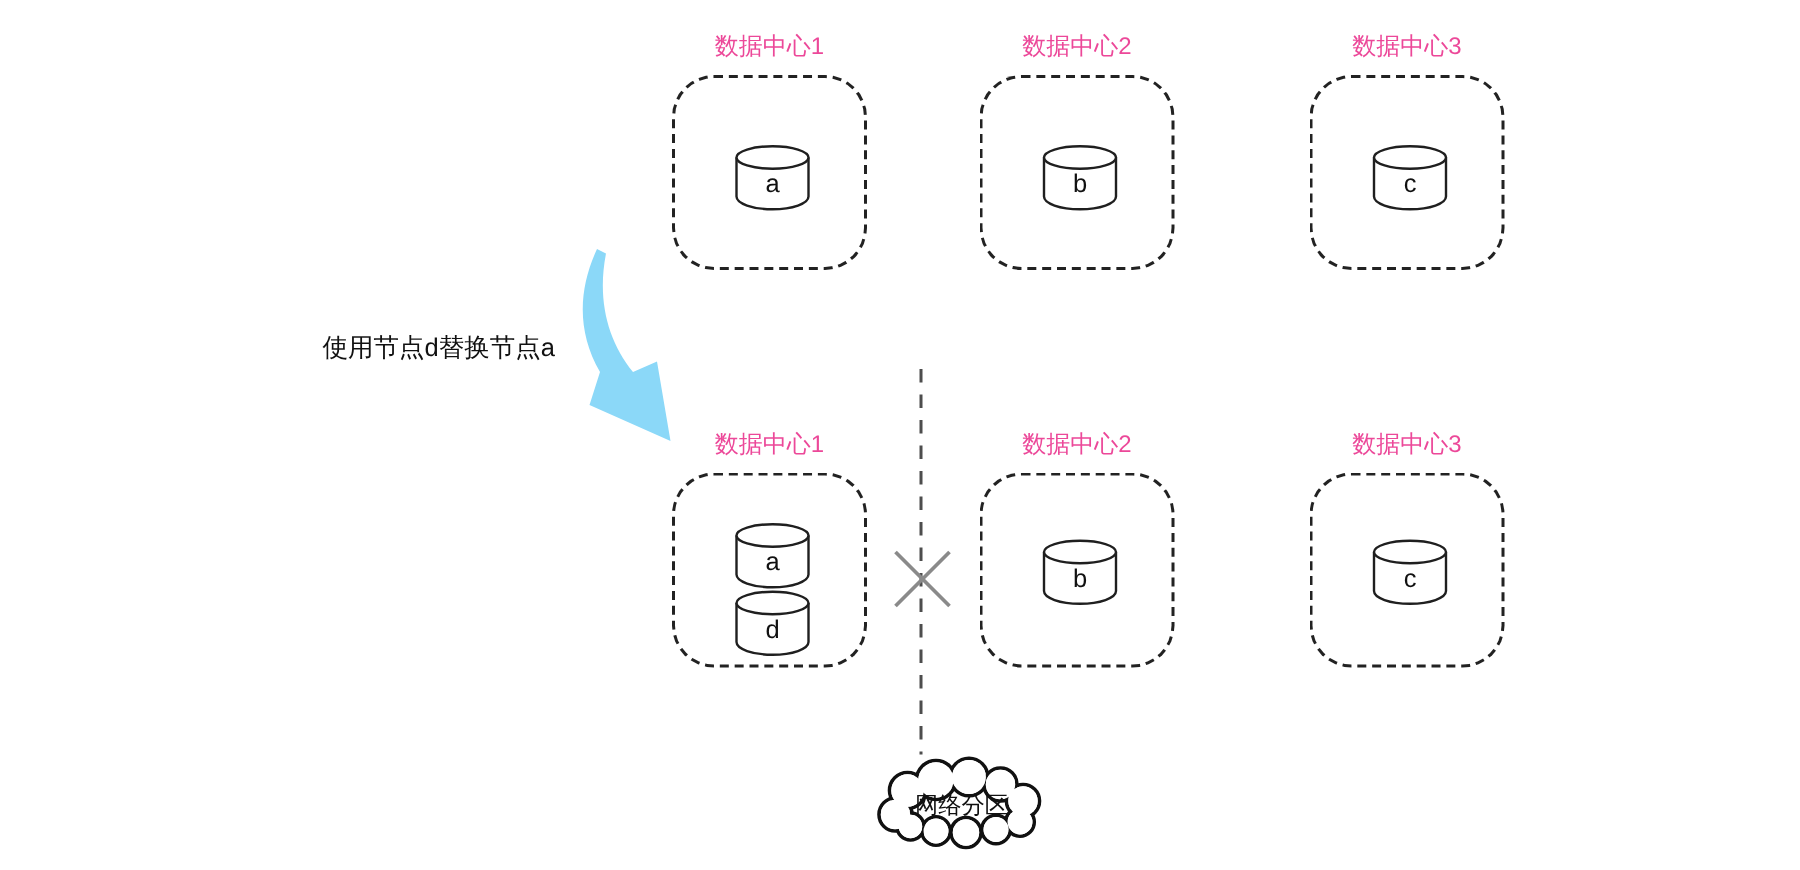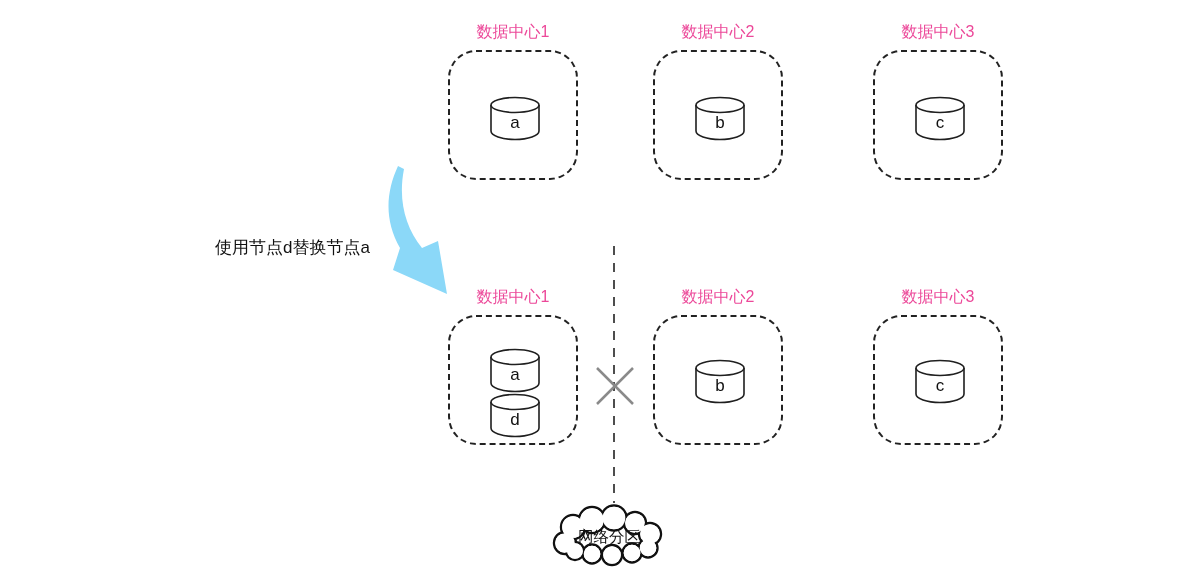--- a/index.html
+++ b/index.html
@@ -19,25 +19,25 @@
   }
   .cyl { position:absolute; width:52px; height:46px; }
   .cyl svg { position:absolute; left:0; top:0; }
   .cyl-label {
     position:absolute; left:0; top:0; width:100%; height:100%;
     display:flex; align-items:center; justify-content:center;
     padding-top:8px; box-sizing:border-box;
     font-size:17px; color:#111;
   }
   .annotation {
-    position:absolute; left:215px; top:236px;
+    position:absolute; left:215px; top:220px;
     font-size:17px; color:#111; white-space:nowrap;
   }
   .overlay { position:absolute; left:0; top:0; pointer-events:none; }
-  .cloud-wrap { position:absolute; left:548px; top:506px; width:122px; height:60px; }
+  .cloud-wrap { position:absolute; left:580px; top:506px; width:122px; height:60px; }
   .cloud-wrap svg { overflow:visible; }
   .cloud-label-text { font-family:"Liberation Sans", sans-serif; font-size:15.5px; fill:#111; }
 </style>
 </head>
 <body>
 
 <div class="canvas">
 
   <div class="annotation">使用节点d替换节点a</div>
 

